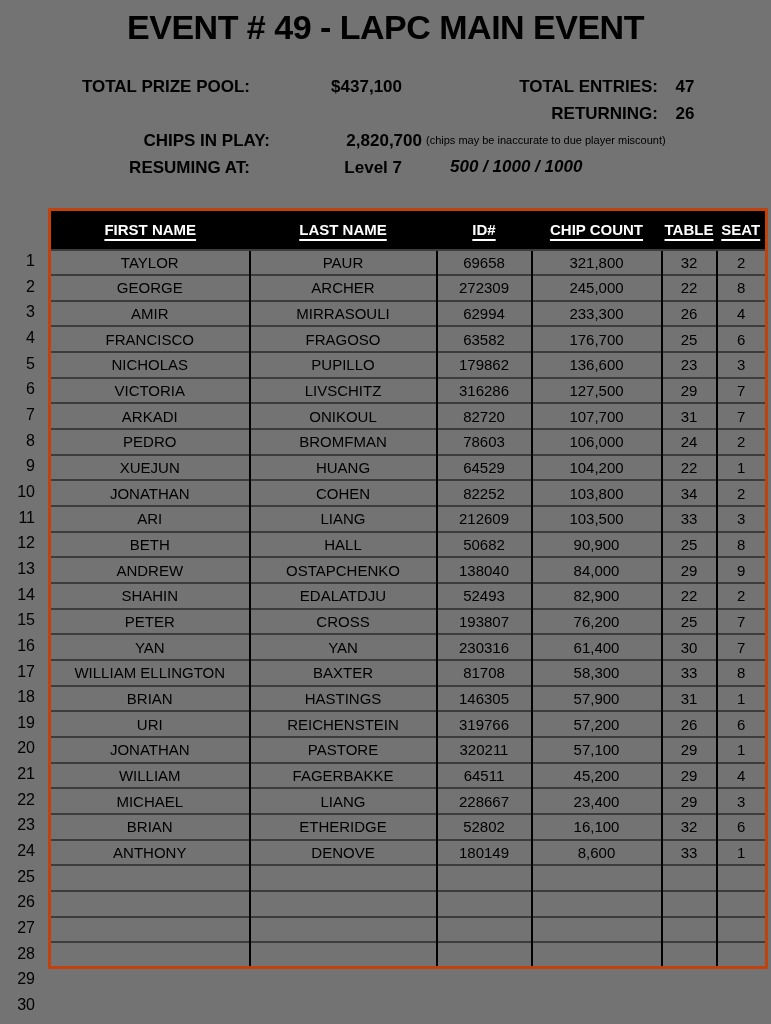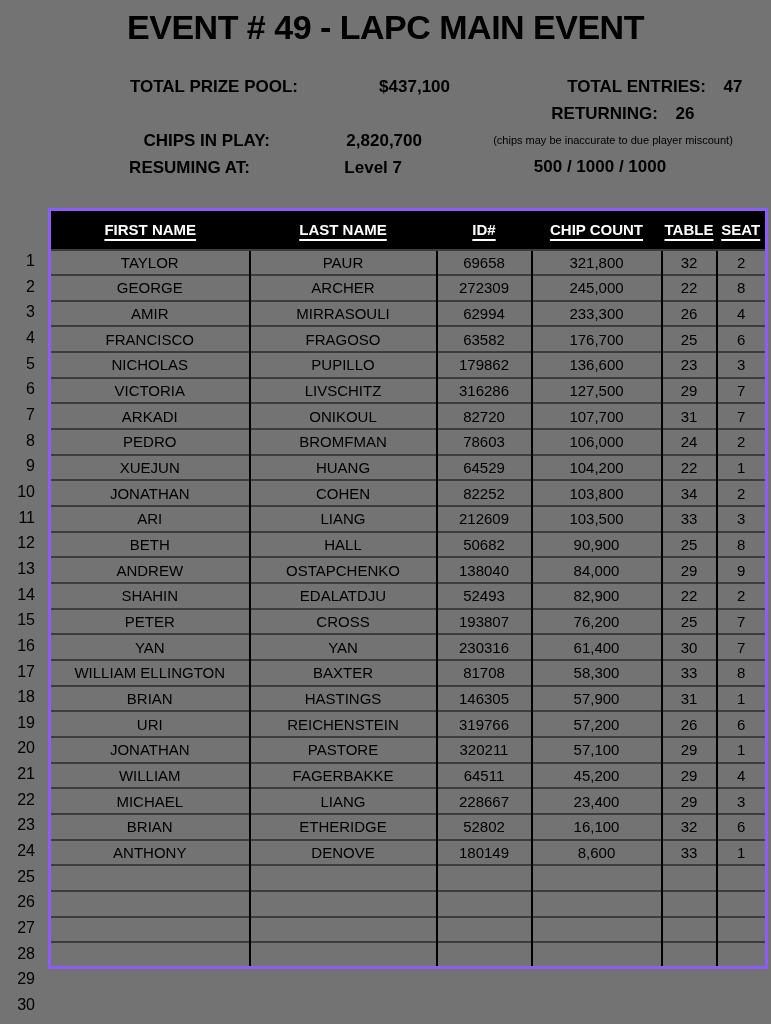--- a/index.html
+++ b/index.html
@@ -25,52 +25,52 @@
     font-weight: bold;
     letter-spacing: -0.5px;
     white-space: nowrap;
   }
   
   .sum-item { position: absolute; height: 22px; line-height: 22px; font-weight: bold; font-size: 17px; white-space: nowrap; }
   .lbl-left  { left: 0;   width: 250px; text-align: right; }
   .val-left  { left: 272px; width: 130px; text-align: right; }
   .lbl-right { left: 440px; width: 218px; text-align: right; }
   .val-right { left: 662px; width: 46px;  text-align: center; }
-  .line1 { top: 76px; margin-left: 48px; }
+  .line1 { top: 76px; }
   .line2 { top: 103px; }
   .line3 { top: 130px; padding-left: 20px; }
   .line4 { top: 157px; }
   .note {
-    position: absolute; top: 134px; left: 463px; width: 300px;
-    font-size: 11px; font-weight: normal; text-align: center; white-space: nowrap;
+    position: absolute; top: 134px; left: 426px; width: 300px;
+    font-size: 11px; font-weight: normal; text-align: left; white-space: nowrap;
   }
   .blinds {
     position: absolute; top: 157px; left: 450px; width: 300px;
-    font-size: 17px; font-weight: bold; text-align: center;
+    font-size: 17px; font-weight: bold;  font-style: italic;
   }
   
   .gutter {
     position: absolute;
     top: 248px; left: 0;
     width: 35px;
   }
   .rownum {
     height: 25.67px;
     line-height: 25.67px;
     text-align: right;
     font-size: 16px;
   }
   
   table.chips {
     position: absolute;
     top: 208px; left: 48px;
     width: 717px;
     border-collapse: collapse;
     table-layout: fixed;
-    border: 3px solid #8b5cf6;
+    border: 3px solid #c2410c;
   }
   table.chips thead tr { height: 40px; }
   table.chips th {
     background: #000;
     color: #fff;
     font-size: 15px;
     font-weight: bold;
     text-align: center;
     text-decoration: underline;
     text-decoration-thickness: 2px;

